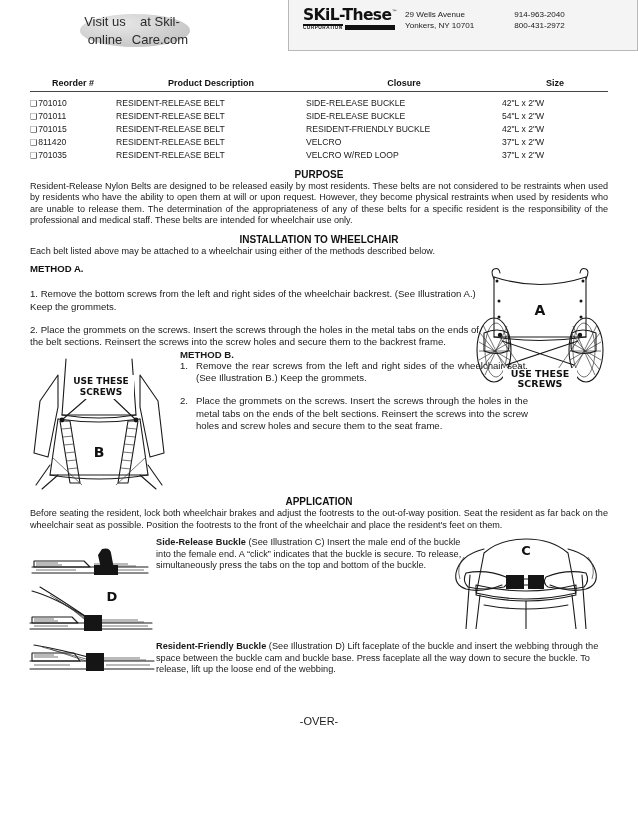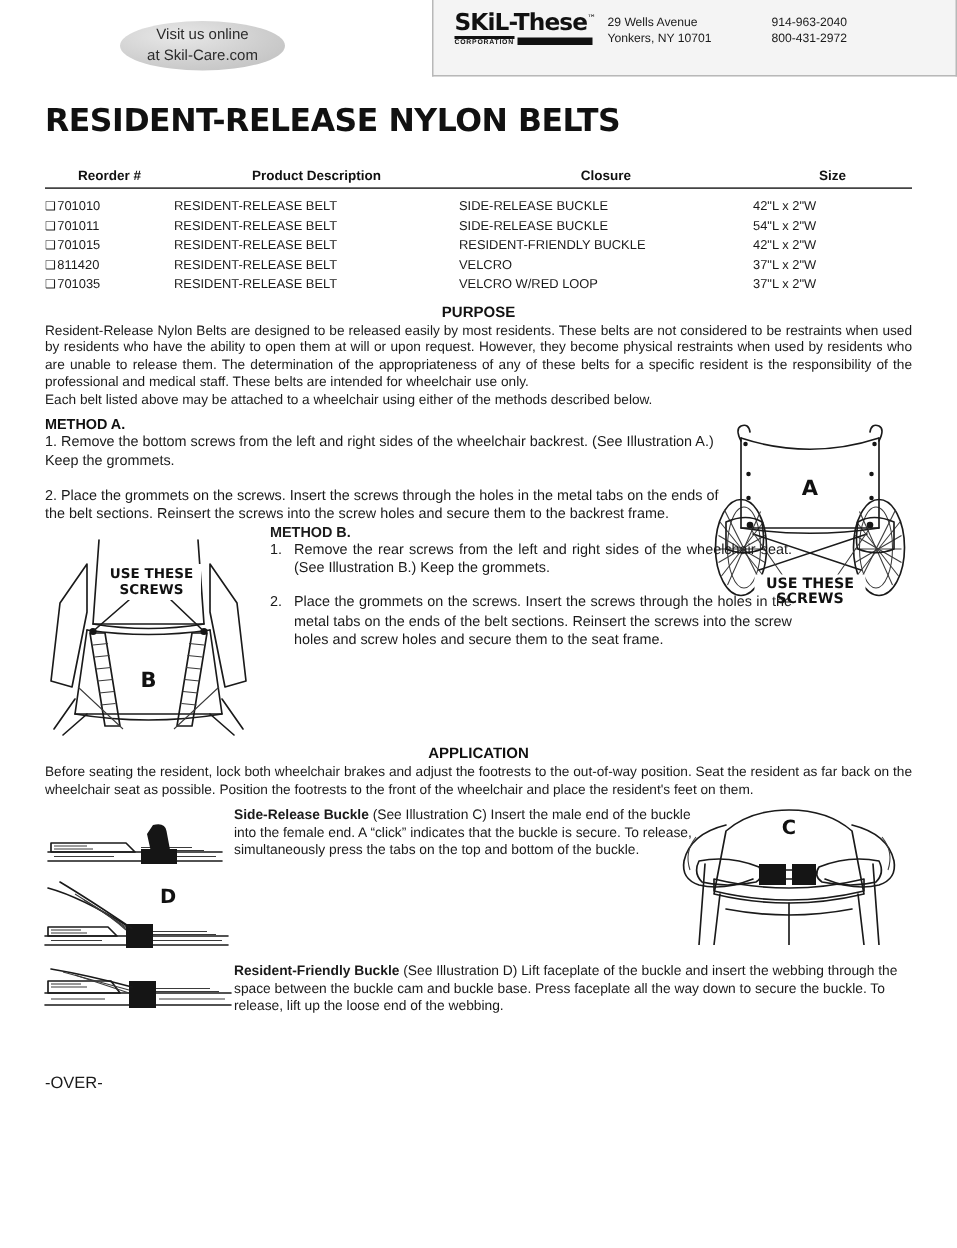--- a/index.html
+++ b/index.html
@@ -16,23 +16,23 @@
 
   
   .header { position: relative; height: 58px; }
 
   .online-badge {
     position: absolute;
     left: 80px; top: 14px;
     width: 110px; height: 33px;
     border-radius: 50%;
     background: radial-gradient(ellipse at 35% 30%, #e8e8e8 0%, #cfcfcf 55%, #bdbdbd 100%);
-    display: flex; flex-direction: column;
+    display: flex; flex-direction: row;
     align-items: center; justify-content: center;
-    font-size: 10px; line-height: 1.32; color: #2b2b2b;
+    font-size: 13px; line-height: 1.32; color: #2b2b2b;
     text-align: center;
   }
 
   .brand-box {
     position: absolute;
     left: 288px; top: 0px;
     width: 350px; height: 51px;
     border: 1px solid #b8b8b8;
     border-top: none;
     background: #f4f4f4;
@@ -113,21 +113,21 @@
     color: #111;
   }
   p.body {
     font-size: 9.1px; line-height: 1.265;
     margin: 0; text-align: justify; color: #1a1a1a;
   }
   p.body.left { text-align: left; }
 
   .sub-head {
     font-weight: bold; font-size: 9.6px;
-    margin: 6px 0 0 0; color: #111;
+    margin: 6px 0 14px 0; color: #111;
   }
 
   
   .methodA-wrap { position: relative; margin-top: 4px; }
   .methodA-text { width: 458px; }
   .methodA-text p { font-size: 9.6px; line-height: 1.27; margin: 0; }
   .methodA-text p + p { margin-top: 11px; }
 
   .illoA {
     position: absolute; right: -2px; top: 2px;
@@ -169,21 +169,21 @@
   .buckle-row2 { position: relative; margin-top: 44px; min-height: 58px; }
   .buckle-text2 {
     margin-left: 126px; width: 452px;
     font-size: 9.2px; line-height: 1.27; text-align: left;
   }
   .illo-belt3 { position: absolute; left: -2px; top: 2px; width: 128px; height: 34px; }
 
   .illoC { position: absolute; right: -4px; top: -4px; width: 172px; height: 96px; }
 
   .over {
-    font-size: 11px;
+    text-align: center; font-size: 11px;
     margin-top: 16px; color: #1a1a1a;
   }
 
   svg { display: block; }
   .ink { fill: none; stroke: #1a1a1a; stroke-width: 1.1; stroke-linejoin: round; stroke-linecap: round; }
   .ink-thin { fill: none; stroke: #3a3a3a; stroke-width: 0.7; }
   .solid { fill: #151515; stroke: none; }
   .illo-label {
     font-family: "DejaVu Sans", sans-serif;
     font-weight: bold; fill: #111;
@@ -213,21 +213,20 @@
     </div>
     <div class="phones">
       <div>914-963-2040</div>
       <div>800-431-2972</div>
     </div>
   </div>
 </div>
 
 <div class="page">
 
-  <h1 class="doc-title">RESIDENT-RELEASE NYLON BELTS</h1>
 
   <table class="products">
     <thead>
       <tr>
         <th class="col-reorder">Reorder #</th>
         <th class="col-desc">Product Description</th>
         <th class="col-closure">Closure</th>
         <th class="col-size">Size</th>
       </tr>
     </thead>
@@ -261,20 +260,21 @@
         <td>RESIDENT-RELEASE BELT</td>
         <td>VELCRO W/RED LOOP</td>
         <td>37"L x 2"W</td>
       </tr>
     </tbody>
   </table>
 
   <div class="sec-head">PURPOSE</div>
   <p class="body">Resident-Release Nylon Belts are designed to be released easily by most residents. These belts are not considered to be restraints when used by residents who have the ability to open them at will or upon request. However, they become physical restraints when used by residents who are unable to release them. The determination of the appropriateness of any of these belts for a specific resident is the responsibility of the professional and medical staff. These belts are intended for wheelchair use only.</p>
 
+  <div class="sec-head">INSTALLATION TO WHEELCHAIR</div>
   <p class="body left">Each belt listed above may be attached to a wheelchair using either of the methods described below.</p>
 
   <div class="methodA-wrap">
     <div class="sub-head">METHOD A.</div>
     <div class="methodA-text">
       <p>1. Remove the bottom screws from the left and right sides of the wheelchair backrest. (See Illustration A.) Keep the grommets.</p>
       <p>2. Place the grommets on the screws. Insert the screws through the holes in the metal tabs on the ends of the belt sections. Reinsert the screws into the screw holes and secure them to the backrest frame.</p>
     </div>
 
     <div class="illoA">

